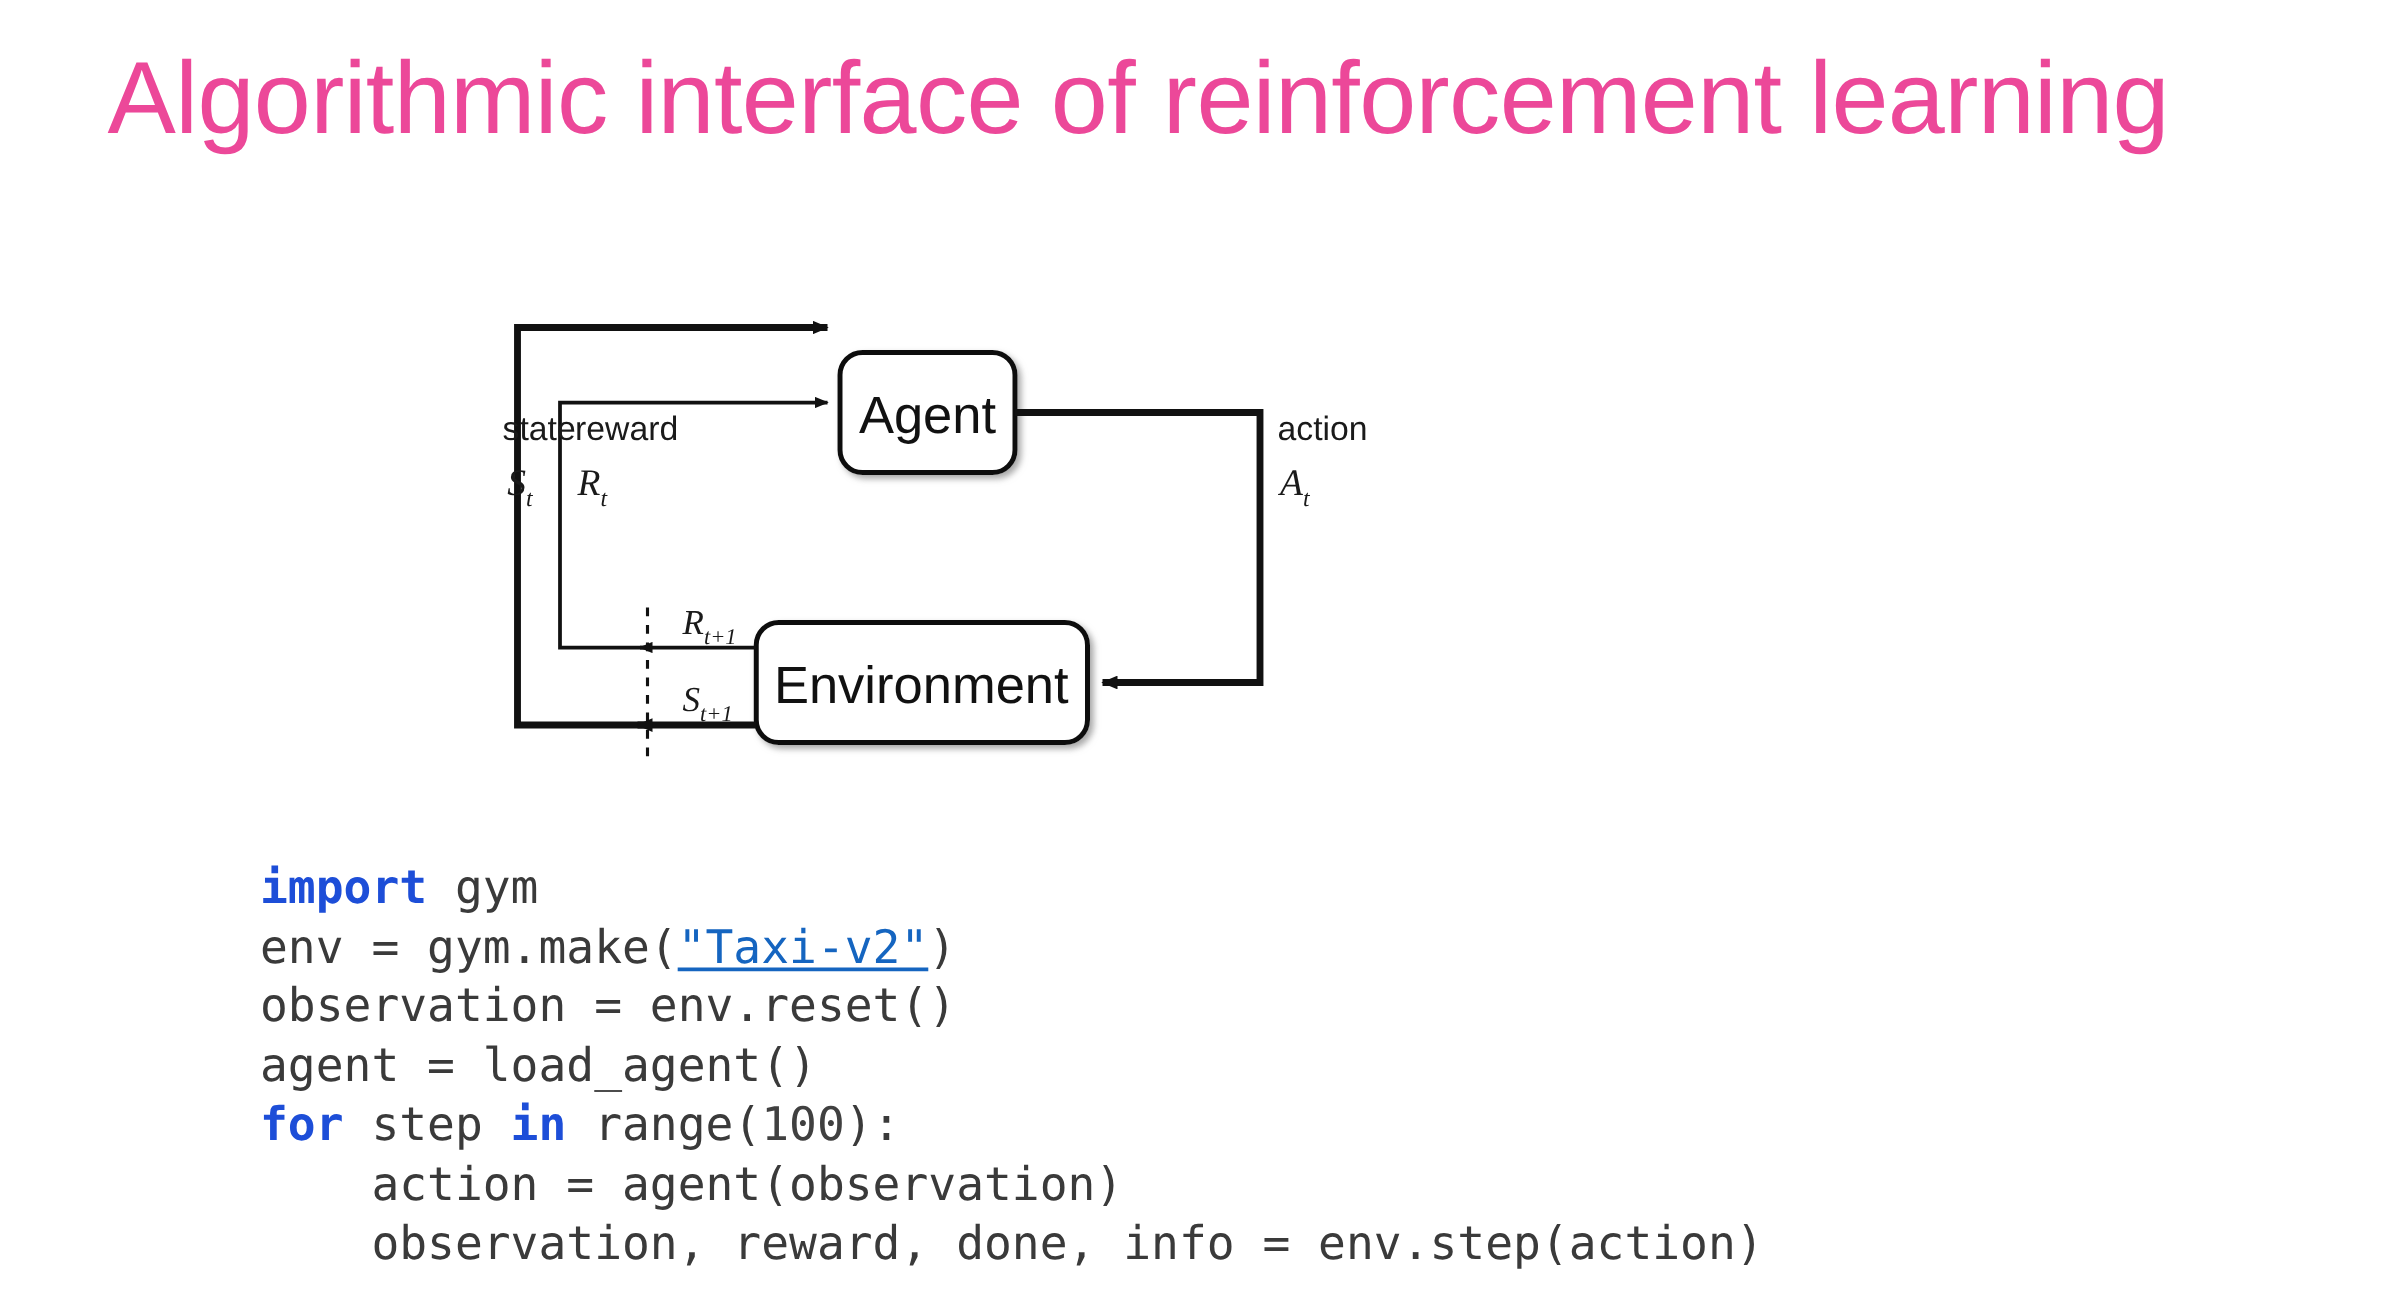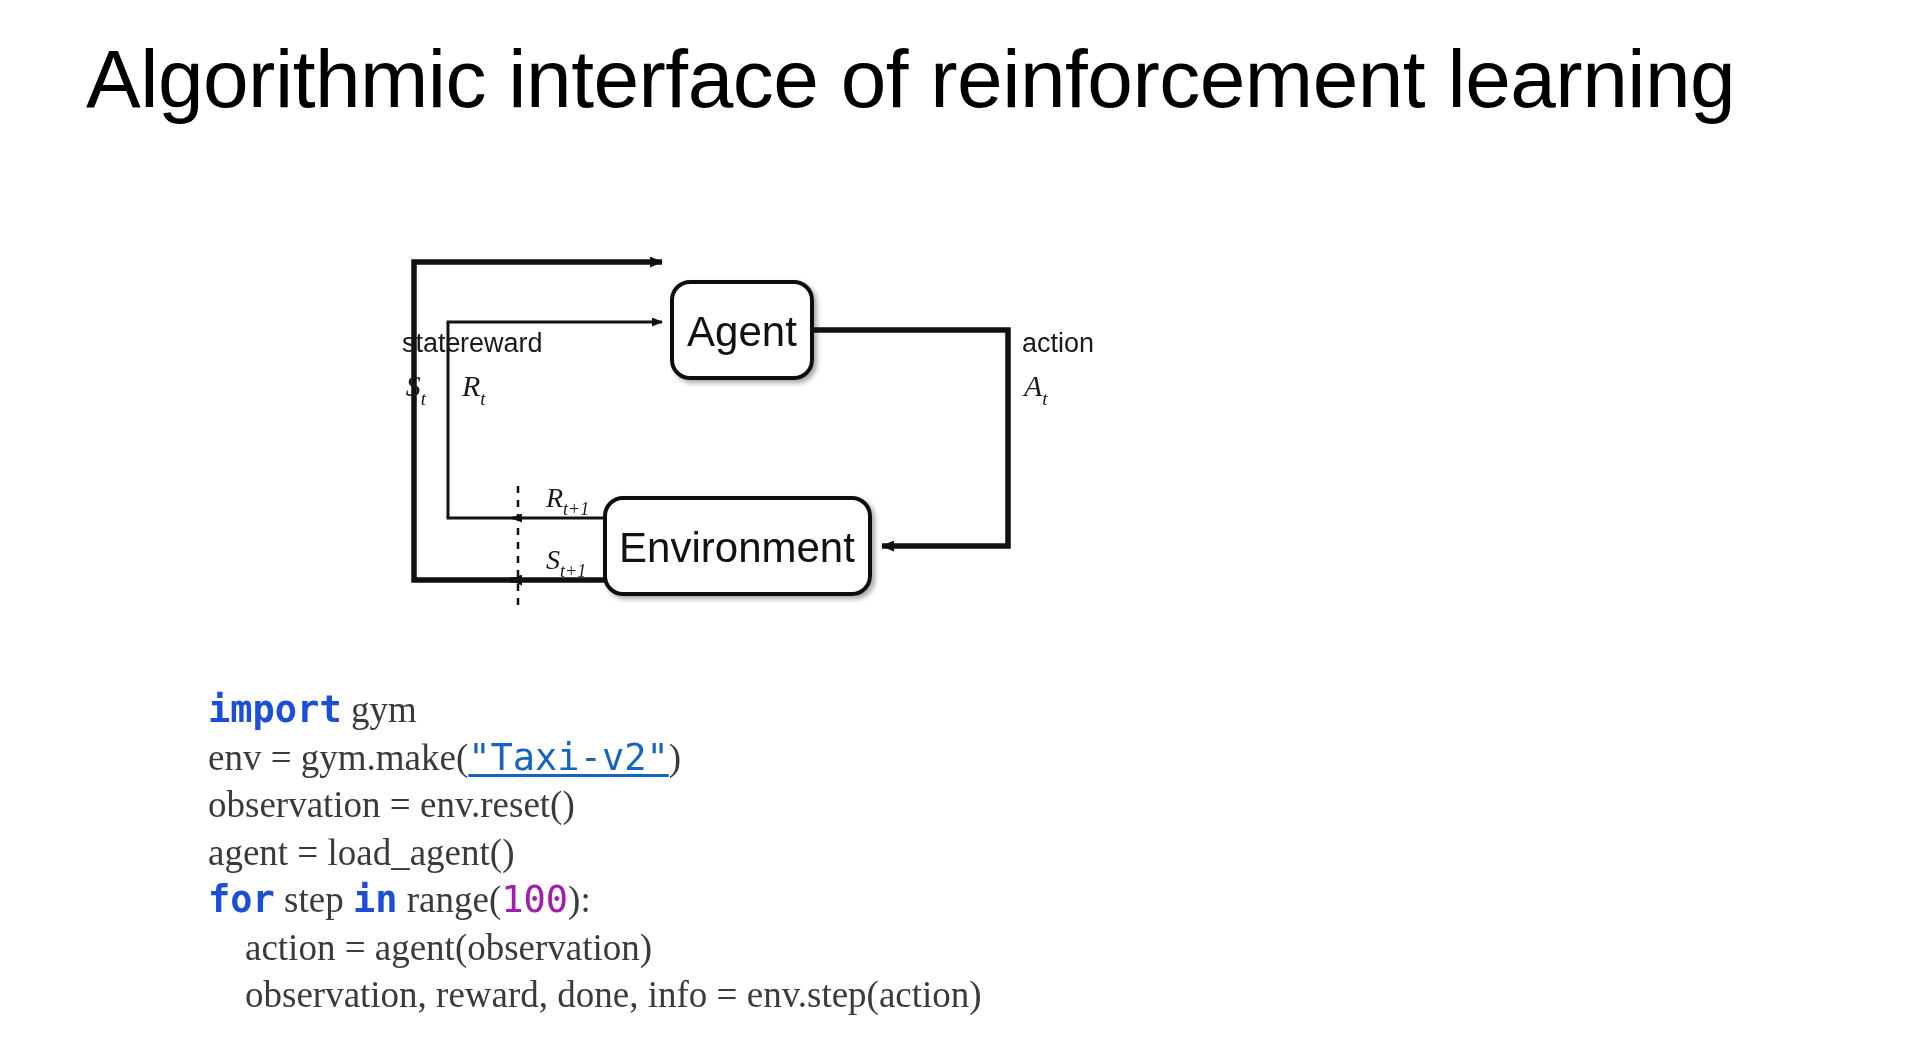--- a/index.html
+++ b/index.html
@@ -23,21 +23,21 @@
   
   #slide-title {
     position: absolute;
     left: 86px;
     top: 38px;
     width: 1800px;
     font-family: "Liberation Sans", sans-serif;
     font-size: 82px;
     font-weight: 400;
     line-height: 1.0;
-    color: #000000;
+    color: #ec4899;
     letter-spacing: -0.5px;
     white-space: nowrap;
   }
 
   
   #diagram {
     position: absolute;
     left: 400px;
     top: 200px;
     width: 950px;
@@ -52,27 +52,27 @@
     top: 686px;
     font-family: "DejaVu Sans Mono", "Liberation Mono", monospace;
     font-size: 37px;
     line-height: 47.5px;
     color: #3a3a3a;
     white-space: pre;
     letter-spacing: 0px;
   }
   .code-line { white-space: pre; }
   .tok-kw { font-weight: bold; color: #1d4ed8; }
-  .tok-plain { color: #3a3a3a; font-family: Liberation Serif, serif; }
+  .tok-plain { color: #3a3a3a; }
   .tok-str {
     color: #1565c0;
     text-decoration: underline;
     text-underline-offset: 4px;
   }
-  .tok-num { color: #a21caf; }
+  .tok-num { color: #404040; }
 </style>
 </head>
 <body>
 
 <div id="slide">
 
   <div id="slide-title">Algorithmic interface of reinforcement learning</div>
 
   <div id="diagram">
     <svg width="950" height="420" viewBox="0 0 950 420" xmlns="http://www.w3.org/2000/svg">

